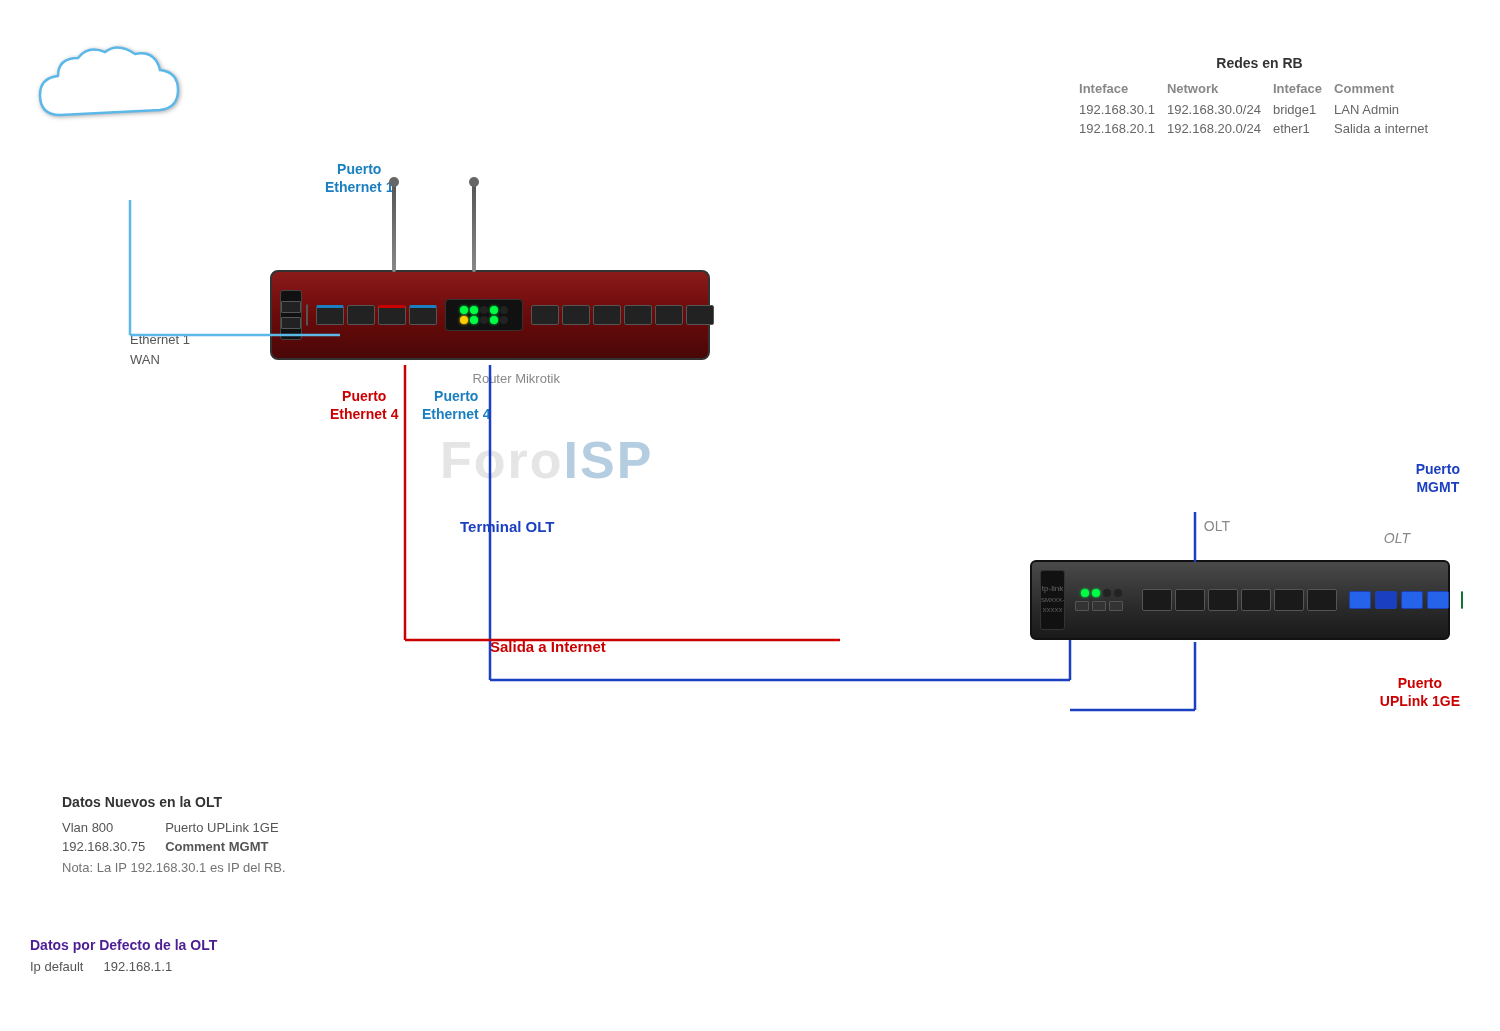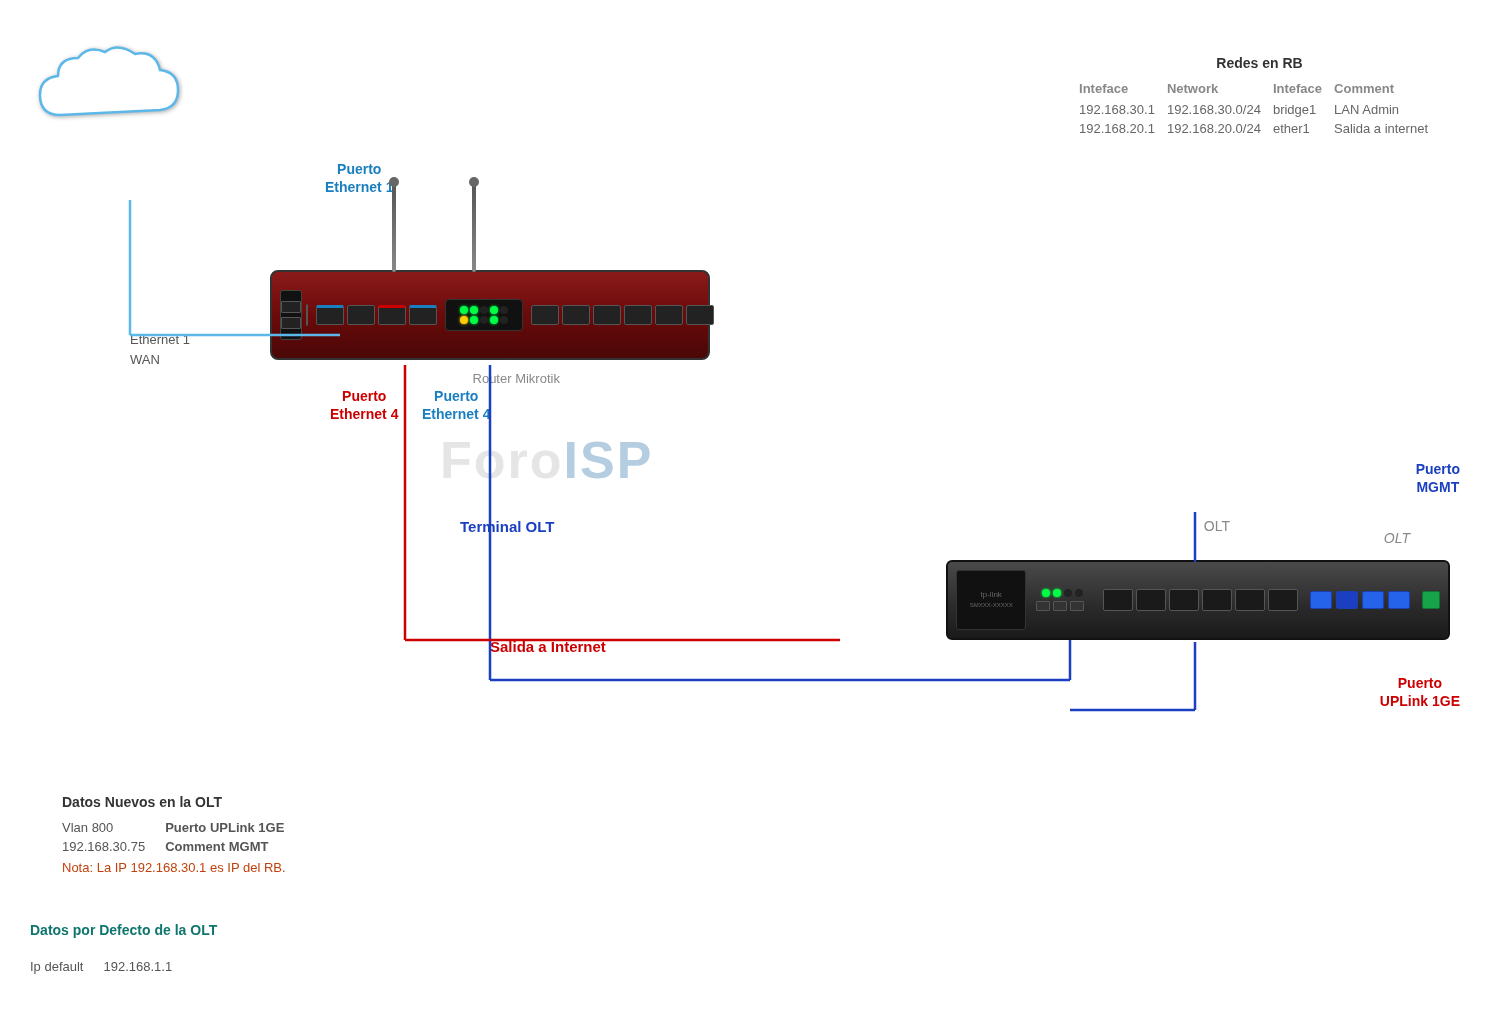--- a/index.html
+++ b/index.html
@@ -167,21 +167,21 @@
       line-height: 1.3;
     }
 
     
     .olt-container {
       position: absolute;
       top: 560px;
       right: 50px;
     }
     .olt-device {
-      width: 504px;
+      width: 420px;
       height: 80px;
       background: linear-gradient(180deg, #4a4a4a 0%, #2a2a2a 60%, #1a1a1a 100%);
       border-radius: 6px;
       border: 2px solid #111;
       position: relative;
       display: flex;
       align-items: center;
       padding: 0 8px;
     }
     .olt-front {
@@ -327,37 +327,37 @@
     }
 
     .datos-defecto {
       position: absolute;
       bottom: 55px;
       left: 30px;
     }
     .datos-defecto .section-title {
       font-weight: bold;
       font-size: 14px;
-      color: #0f766e;
-      margin-bottom: 19px;
+      color: #4c1d95;
+      margin-bottom: 4px;
       text-align: right;
     }
     .datos-defecto table {
       font-size: 13px;
       color: #555;
       border-collapse: collapse;
       text-align: right;
     }
     .datos-defecto td {
       padding: 2px 20px 2px 0;
     }
 
     .nota-text {
       font-size: 13px;
-      color: #c2410c;
+      color: #737373;
       margin-top: 4px;
     }
   </style>
 </head>
 <body>
 
 <div class="cloud">
   <svg viewBox="0 0 160 100" xmlns="http://www.w3.org/2000/svg">
     <defs>
       <filter id="cloud-shadow">
@@ -533,21 +533,21 @@
 <div class="watermark">
   <span>Foro</span><span class="isp">ISP</span>
 </div>
 
 <div class="datos-nuevos">
   <div class="section-title">Datos Nuevos en la OLT</div>
   <table>
     <tbody id="datos-nuevos-body">
         <tr>
           <td style="font-weight: normal; padding-right: 20px; padding-bottom: 2px;">Vlan 800</td>
-          <td style="font-weight: bold; padding-right: 20px; padding-bottom: 2px;">Puerto UPLink 1GE</td>
+          <td style="font-weight: normal; padding-right: 20px; padding-bottom: 2px;">Puerto UPLink 1GE</td>
           <td style="padding-right: 20px; padding-bottom: 2px;"></td>
         </tr>
         <tr>
           <td style="font-weight: normal; padding-right: 20px; padding-bottom: 2px;">192.168.30.75</td>
           <td style="font-weight: bold; padding-right: 20px; padding-bottom: 2px;">Comment MGMT</td>
           <td style="padding-right: 20px; padding-bottom: 2px;"></td>
         </tr>
       </tbody>
   </table>
   <div class="nota-text">Nota: La IP 192.168.30.1 es IP del RB.</div>

